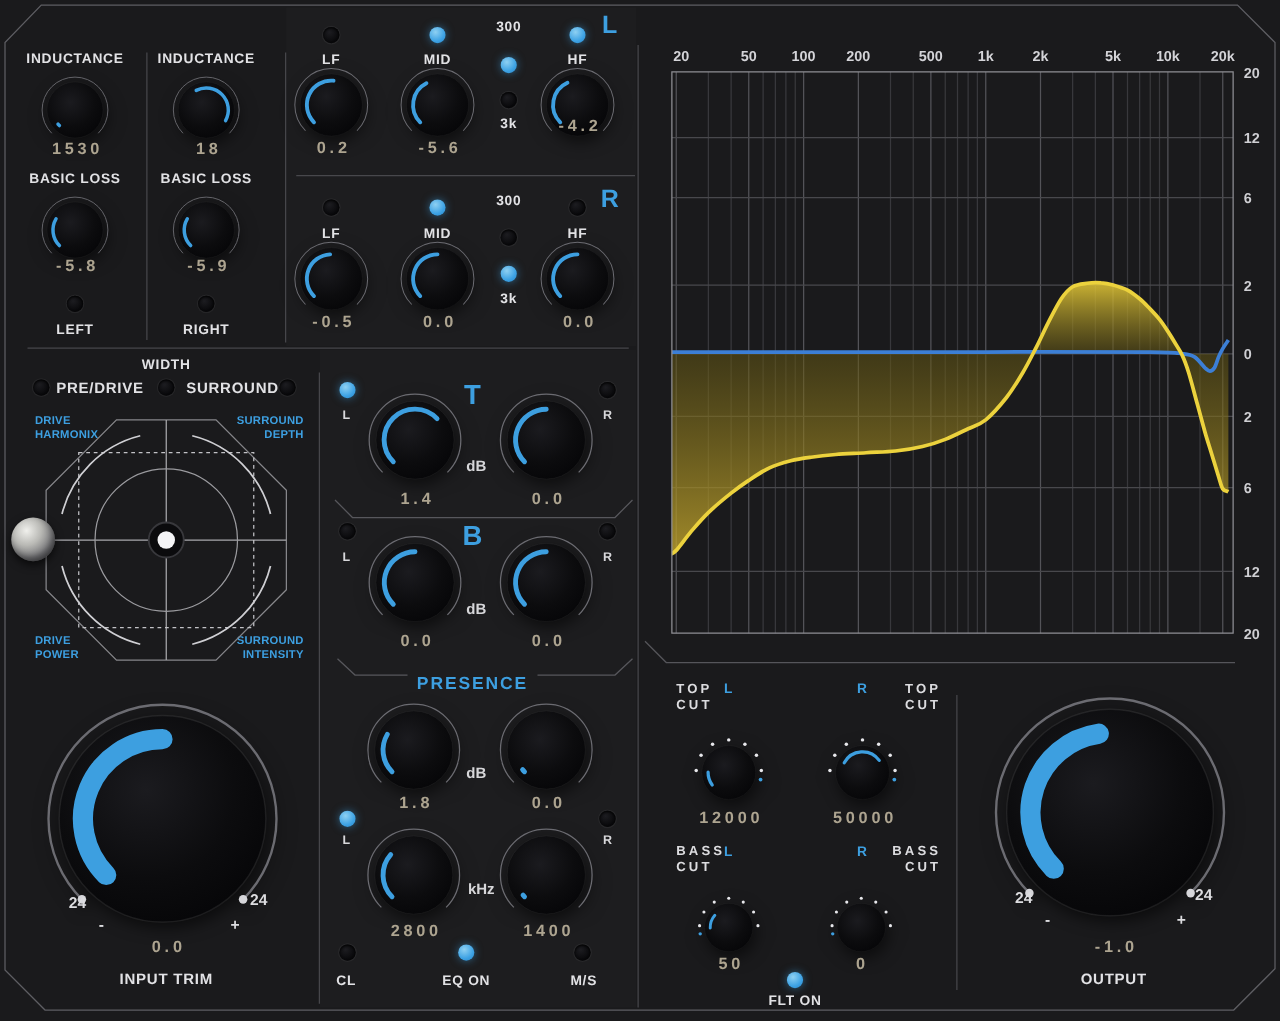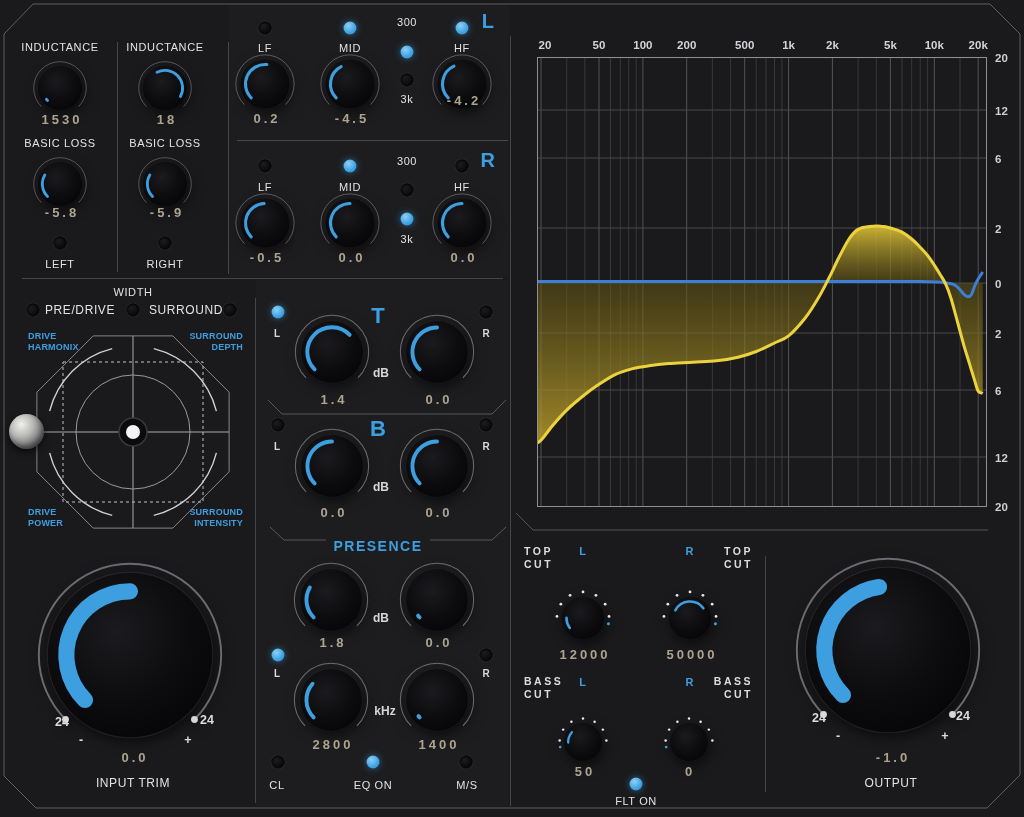--- a/index.html
+++ b/index.html
@@ -1,30 +1,30 @@
 <!DOCTYPE html>
 <html style="--acc: #3d9fe0;"><head>
 <meta charset="utf-8">
 <style>
   html,body{margin:0;padding:0;background:#0b0b0c;}
   .ui{position:relative;width:1024px;height:817px;background:#1a1a1c;overflow:hidden;
       font-family:"Liberation Sans",sans-serif;-webkit-font-smoothing:antialiased;}
   .abs{position:absolute;}
   .cc{position:absolute;transform:translate(-50%,-50%);white-space:nowrap;}
-  .lbl{font-size:11px;font-weight:normal;color:#e2e2e5;letter-spacing:0.6px;}
+  .lbl{font-size:11px;font-weight:bold;color:#e2e2e5;letter-spacing:0.6px;}
   .val{font-size:13px;font-weight:bold;color:#ada490;letter-spacing:3px;}
   .biglbl{font-size:20px;font-weight:bold;letter-spacing:0.5px;color:var(--acc);}
   .tlbl{font-size:22px;font-weight:bold;color:var(--acc);}
   .preslbl{font-size:14px;font-weight:bold;letter-spacing:1.5px;color:var(--acc);}
   .unit{font-size:12px;font-weight:bold;color:#d6d6d9;}
   .m24{font-size:12.5px;font-weight:bold;color:#dcdcdf;}
   .small-lr{font-size:10px;font-weight:bold;color:#d8d8db;}
   .flr{font-size:11px;font-weight:bold;color:var(--acc);letter-spacing:1px;}
   .corner{position:absolute;font-size:9px;font-weight:bold;color:var(--acc);line-height:11px;letter-spacing:0.2px;}
-  .cut{position:absolute;font-size:10.5px;font-weight:bold;color:#dcdcdf;letter-spacing:2.5px;line-height:13px;}
+  .cut{position:absolute;font-size:10.5px;font-weight:bold;color:#dcdcdf;letter-spacing:2.5px;line-height:13px;margin-left:17px;}
   .led{position:absolute;width:13px;height:13px;border-radius:50%;transform:translate(-50%,-50%);cursor:pointer;}
   .led.off{background:radial-gradient(circle at 38% 32%,#1d1d21,#070709 72%);
            box-shadow:inset 0 1px 2px rgba(0,0,0,.9),0 0 0 1px rgba(255,255,255,.05);}
   .led.on{background:radial-gradient(circle at 38% 32%,#8ed0f2,#3da2e4 60%,#2a85c6);
           box-shadow:0 0 7px rgba(61,162,228,.55);}
   .knob{position:absolute;cursor:pointer;filter:drop-shadow(2px 5px 6px rgba(0,0,0,.55));}
   .divider{position:absolute;background:#46464a;}
   .tint{position:absolute;background:rgba(255,255,255,0.016);pointer-events:none;}
   .ball{position:absolute;width:35px;height:35px;border-radius:50%;cursor:grab;
         background:radial-gradient(circle at 35% 30%,#f0f0ec,#b9b9b5 35%,#77777a 65%,#3f3f44 100%);
@@ -125,21 +125,21 @@
         <path d="M-33.23,33.23 A47,47 0 1 1 33.23,33.23" stroke="#6b6b71" stroke-width="1.3" fill="none"></path>
         <circle cx="0" cy="0" r="40" fill="url(#faceG)" stroke="rgba(255,255,255,0.08)" stroke-width="0.6"></circle>
         <path d="M-22.27,22.27 A31.5,31.5 0 0 1 -14.30,-28.07" stroke="#3d9fe0" stroke-width="5" stroke-linecap="round" fill="none"></path>
       </svg></div>
   <div class="knob" style="left:431px;top:53px;width:62px;height:62px"><svg viewBox="-50 -50 100 100" width="100%" height="100%">
         <path d="M-33.23,33.23 A47,47 0 1 1 33.23,33.23" stroke="#6b6b71" stroke-width="1.3" fill="none"></path>
         <circle cx="0" cy="0" r="40" fill="url(#faceG)" stroke="rgba(255,255,255,0.08)" stroke-width="0.6"></circle>
         <path d="M-22.27,22.27 A31.5,31.5 0 0 1 -12.96,-28.71" stroke="#3d9fe0" stroke-width="5" stroke-linecap="round" fill="none"></path>
       </svg></div>
   <div class="cc val" style="left:267px;top:118px">0.2</div>
-  <div class="cc val" style="left:352px;top:118px">-4.5</div>
+  <div class="cc val" style="left:352px;top:118px">-5.6</div>
   <div class="cc val" style="left:464px;top:100px">-4.2</div>
 
   <div class="led off" style="left:265px;top:166px"></div>
   <div class="led on" style="left:350px;top:166px"></div>
   <div class="led off" style="left:462px;top:166px"></div>
   <div class="cc lbl" style="left:407px;top:161px">300</div>
   <div class="led off" style="left:407px;top:190px"></div>
   <div class="led on" style="left:407px;top:219px"></div>
   <div class="cc lbl" style="left:407px;top:239px">3k</div>
   <div class="cc biglbl" style="left:488px;top:160px">R</div>

